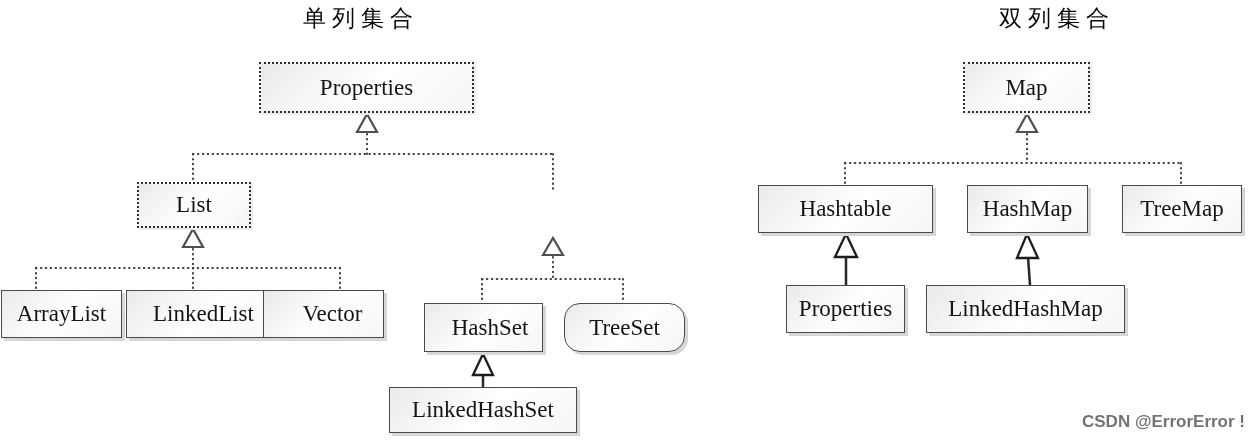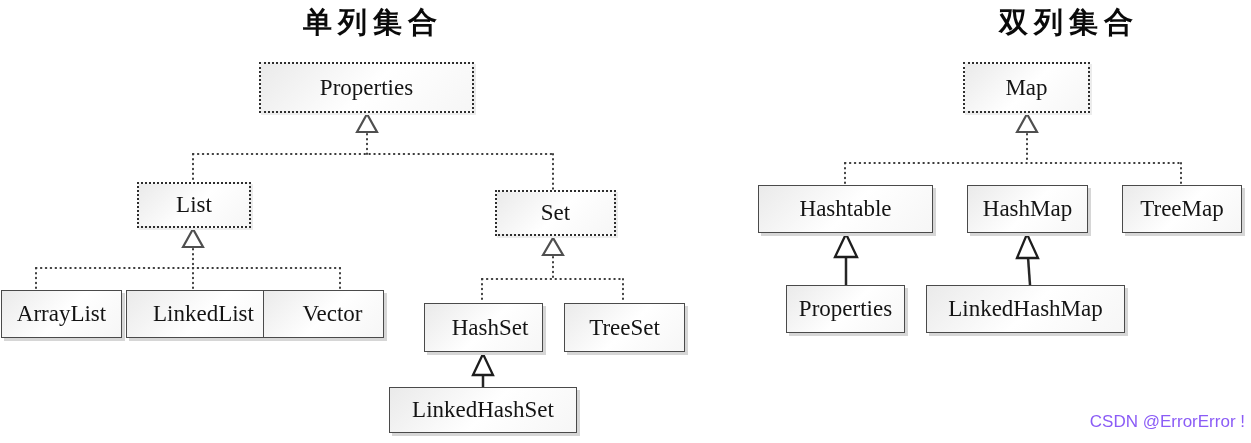--- a/index.html
+++ b/index.html
@@ -12,21 +12,21 @@
   }
   #connectors{position:absolute;left:0;top:0;width:1251px;height:443px;}
 
   .dotline{stroke:#3a3a3a;stroke-width:2;stroke-dasharray:0.5 4.4;stroke-linecap:round;fill:none;}
   .tri-soft{fill:#ffffff;stroke:#4f4f4f;stroke-width:2.2;stroke-linejoin:miter;}
   .solidline{stroke:#262626;stroke-width:2.5;fill:none;}
   .tri-hard{fill:#ffffff;stroke:#1d1d1d;stroke-width:2.3;stroke-linejoin:miter;}
 
   .dtitle{
     position:absolute;
-    font-size:29px;font-weight:bold;color:#0a0a0a;
+    font-size:23px;font-weight:normal;color:#0a0a0a;
     letter-spacing:6px;white-space:nowrap;
   }
   .box{
     position:absolute;
     display:flex;align-items:center;justify-content:center;
     font-size:23px;color:#141414;
     background:linear-gradient(135deg,#eaeaea 0%,#ffffff 52%,#f6f6f6 100%);
     box-sizing:border-box;
     white-space:nowrap;
   }
@@ -99,30 +99,29 @@
       <line class="solidline" x1="1030" y1="285" x2="1028" y2="257"></line>
       <polygon class="tri-hard" points="1017,258 1027,234 1038,258"></polygon>
     </g>
   </svg>
 
   <div class="dtitle" style="left:303px;top:3px;">单列集合</div>
   <div class="dtitle" style="left:968px;top:3px;margin-left:31px;">双列集合</div>
 
   <div class="box iface" style="left:259px;top:62px;width:215px;height:51px;">Properties</div>
   <div class="box iface" style="left:137px;top:182px;width:114px;height:46px;">List</div>
-  <div class="box iface" style="left:495px;top:190px;width:121px;height:46px;">Set</div>
   <div class="box solid" style="left:1px;top:290px;width:121px;height:48px;">ArrayList</div>
   <div class="box solid" style="left:126px;top:290px;width:155px;height:48px;">LinkedList</div>
   <div class="box solid" style="left:263px;top:290px;width:121px;height:48px;padding-left:18px;">Vector</div>
   <div class="box solid" style="left:424px;top:303px;width:119px;height:49px;padding-left:13px;">HashSet</div>
-  <div class="box solid" style="left:564px;top:303px;width:121px;height:49px;">TreeSet</div>
+  <div class="box solid" style="left:564px;top:303px;width:121px;height:49px;border-radius:16px;">TreeSet</div>
   <div class="box solid" style="left:389px;top:387px;width:188px;height:46px;">LinkedHashSet</div>
 
   <div class="box iface" style="left:963px;top:62px;width:127px;height:51px;">Map</div>
   <div class="box solid" style="left:758px;top:185px;width:175px;height:48px;">Hashtable</div>
   <div class="box solid" style="left:967px;top:185px;width:121px;height:48px;">HashMap</div>
   <div class="box solid" style="left:1122px;top:185px;width:120px;height:48px;">TreeMap</div>
   <div class="box solid" style="left:786px;top:285px;width:119px;height:48px;">Properties</div>
   <div class="box solid" style="left:926px;top:285px;width:199px;height:48px;">LinkedHashMap</div>
 
-  <div class="watermark" style="right: 6px; top: 412px; color: #8b5cf6;">CSDN @ErrorError !</div>
+  <div class="watermark" style="right: 6px; top: 412px; color: #737373; font-weight: bold;">CSDN @ErrorError !</div>
 
 </div>
 
 </body></html>

